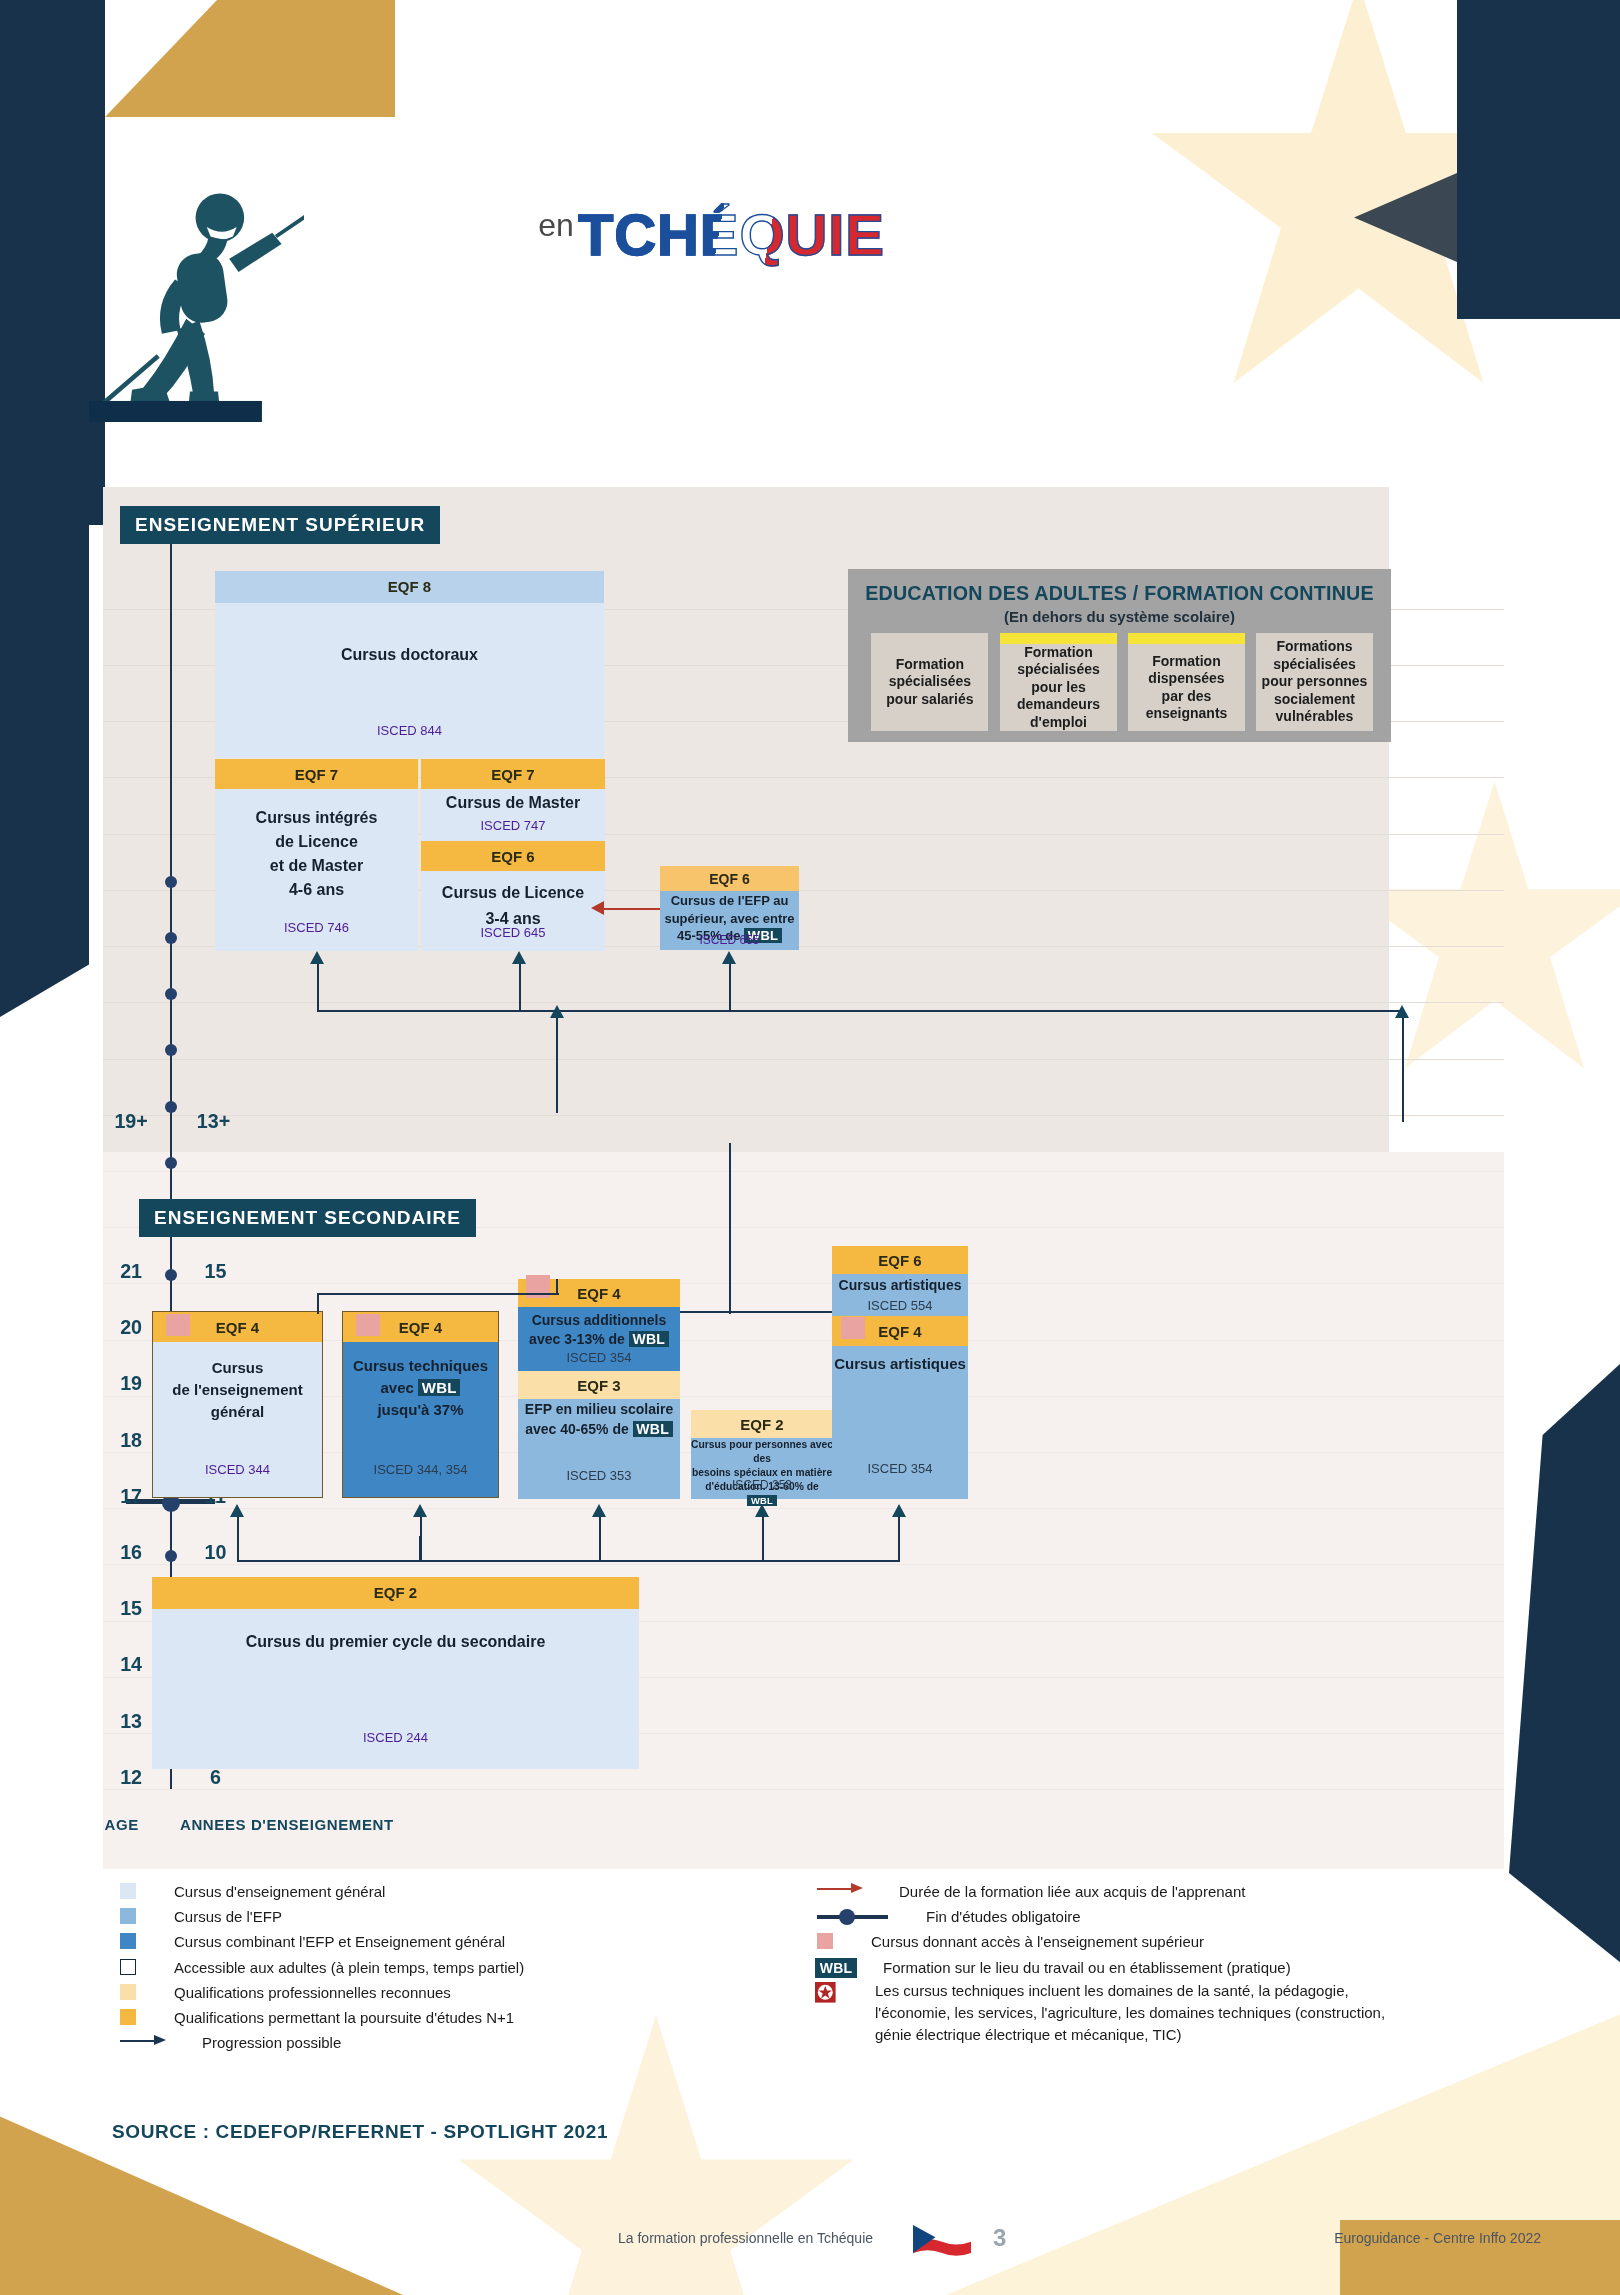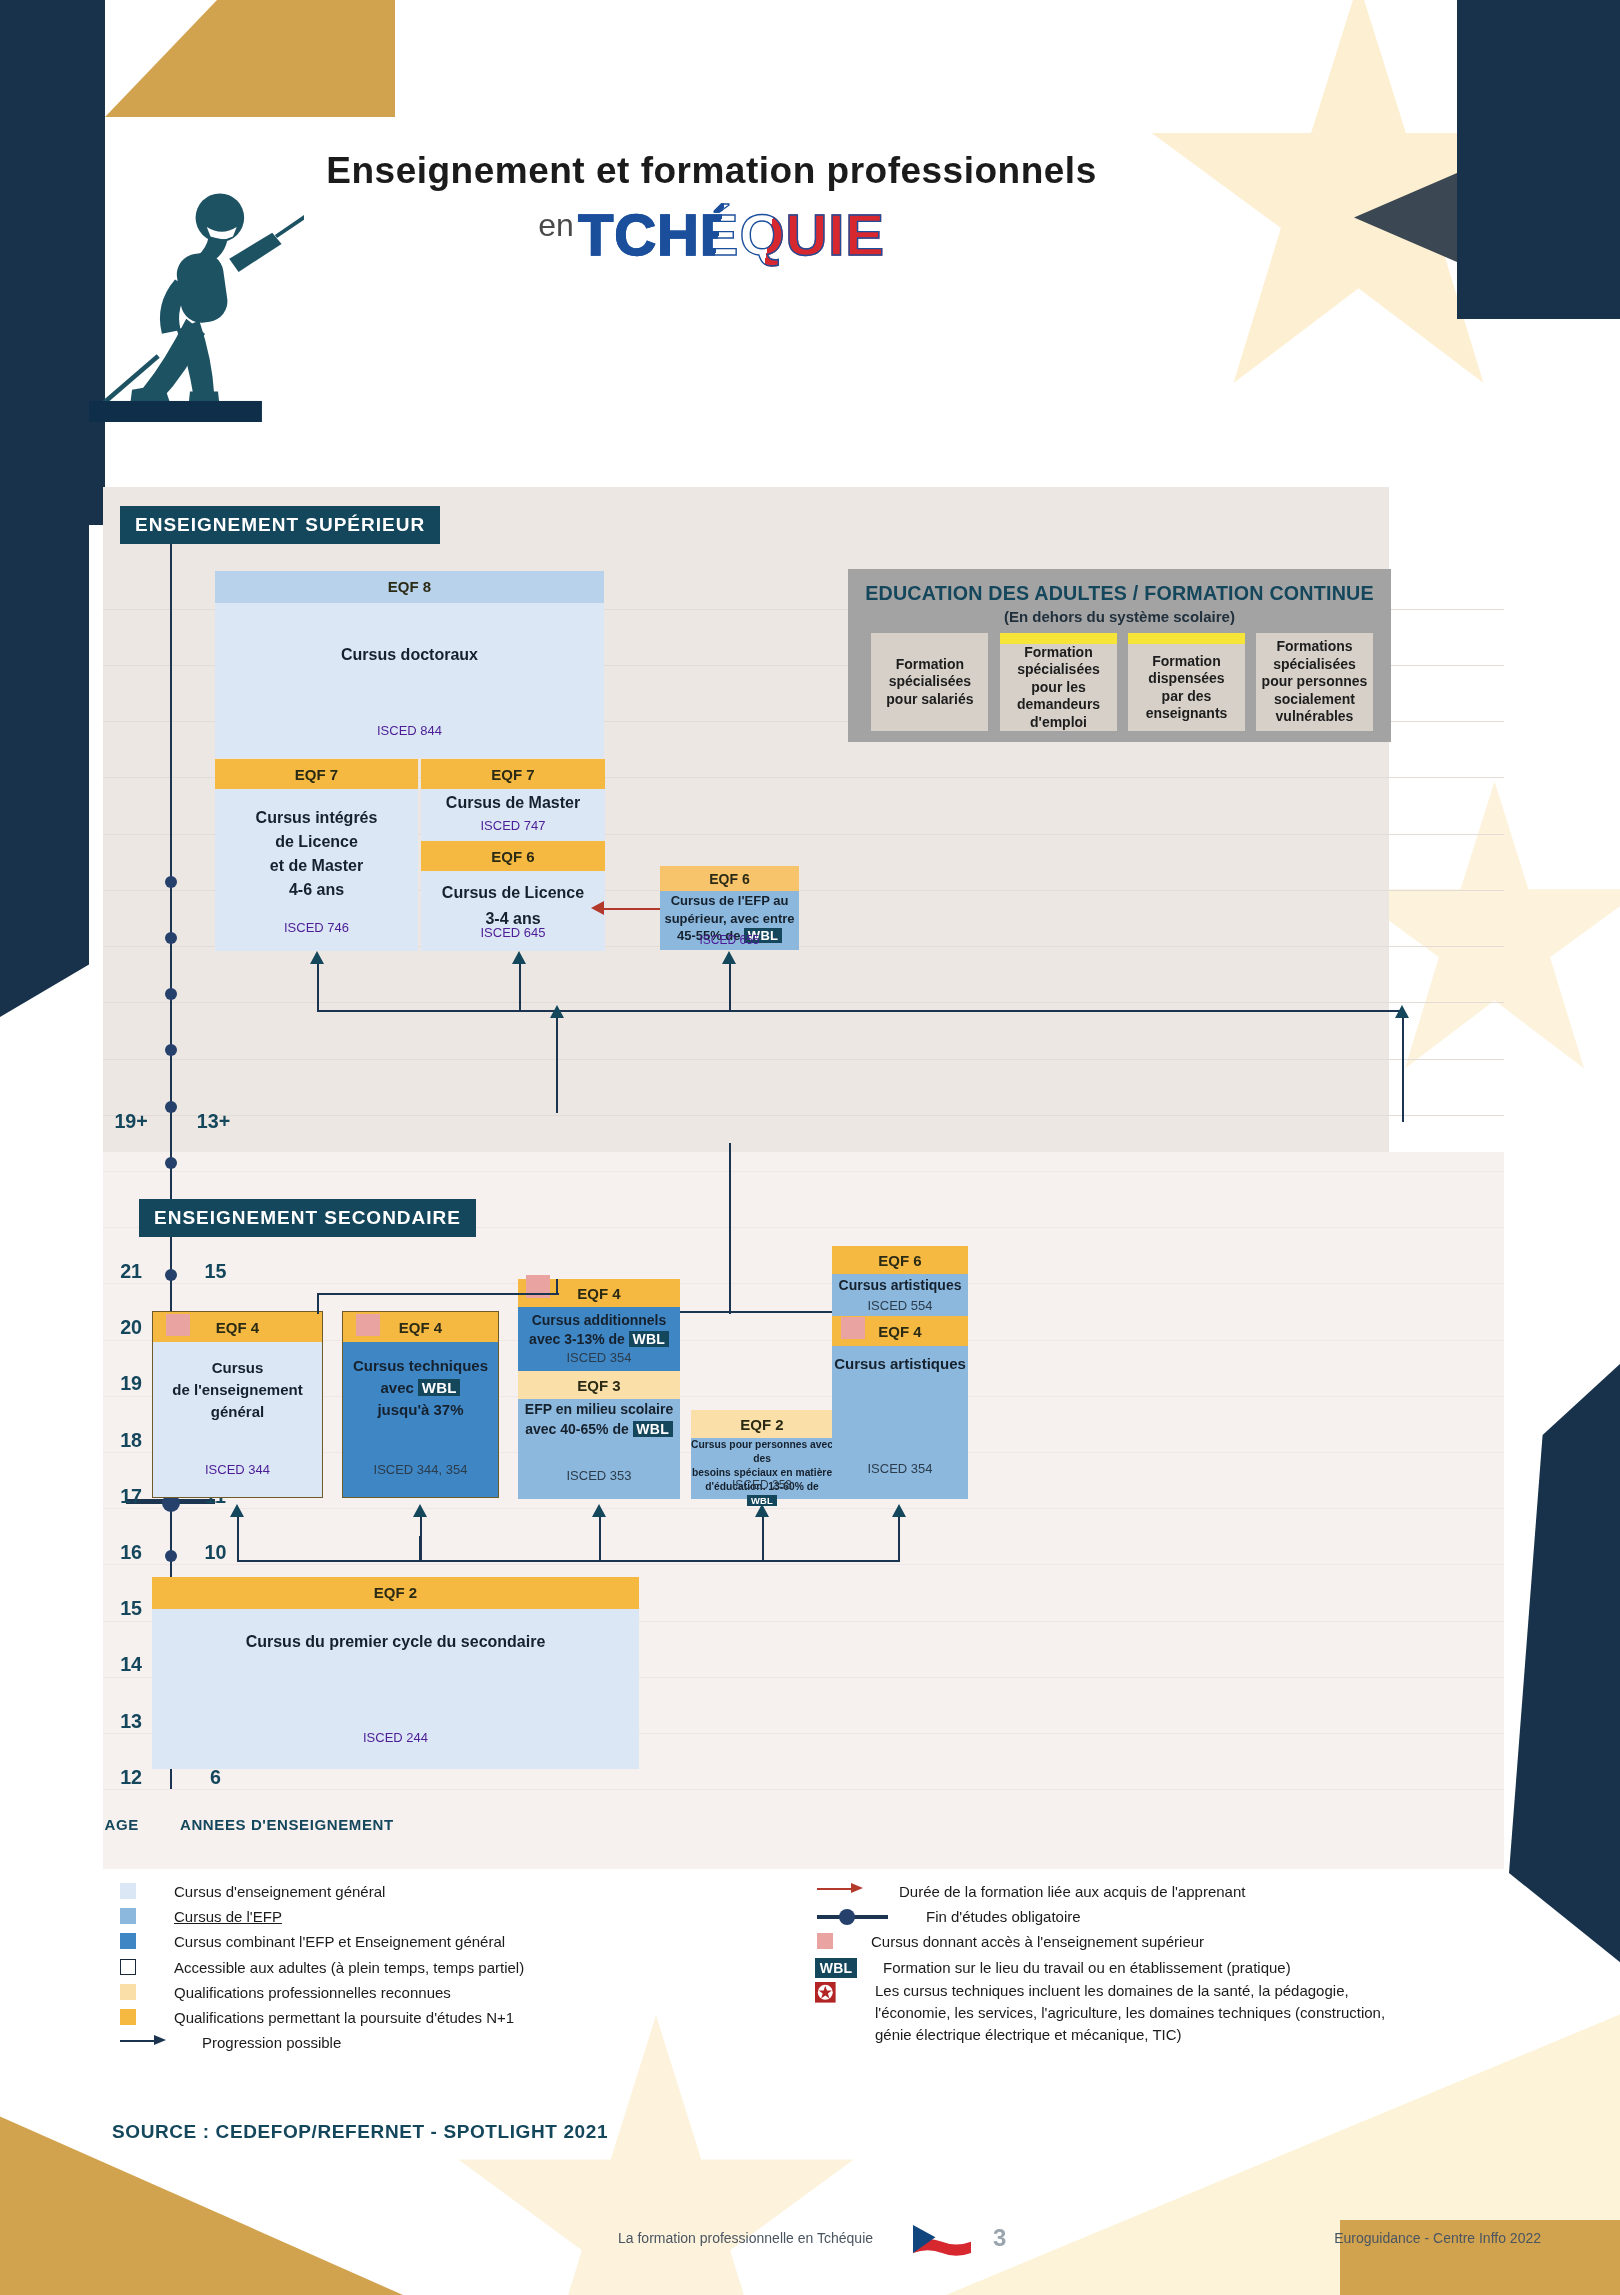--- a/index.html
+++ b/index.html
@@ -140,21 +140,20 @@
       <path d="M92 108 q-22 26 -14 58 l20 -4 q-6 -24 10 -44 z"></path>
       <path d="M104 150 q-22 44 -46 74 l18 14 q30 -32 48 -72 z"></path>
       <path d="M118 152 q14 42 16 80 l-22 2 q-6 -38 -18 -72 z"></path>
       <path d="M46 226 l34 -6 l6 18 l-42 4 z"></path>
       <path d="M108 228 l30 0 l2 18 l-34 2 z"></path>
     </g>
     <path d="M200 62 L300 -6" stroke="#1d5263" stroke-width="4" fill="none"></path>
     <path d="M74 190 L16 240" stroke="#1d5263" stroke-width="5" fill="none"></path>
     <rect x="0" y="238" width="185" height="120" fill="#0f2e4a"></rect>
   </svg>
-  <div class="title-line1">Enseignement et formation professionnels</div>
   <div class="title-line2">
     <span class="title-en">en</span>
     <span class="title-country">TCHÉQUIE</span>
   </div>
 </div>
 
 <div class="panel">
   <div class="panel-lower"></div>
 
   <div class="gridline" style="top:122px"></div>
@@ -392,21 +391,21 @@
     <div class="isced" style="top:153px;">ISCED 244</div>
   </div>
 </div>
 
 <div class="legend">
 
   <div class="sw" style="left:17px;top:3.7px;background:#dbe7f5;"></div>
   <div class="lg-item" style="left:41px;top:2.8px;">Cursus d'enseignement général</div>
 
   <div class="sw" style="left:17px;top:29px;background:#8cb8dd;"></div>
-  <div class="lg-item" style="left:41px;top:28px;text-decoration:underline;">Cursus de l'EFP</div>
+  <div class="lg-item" style="left:41px;top:28px;">Cursus de l'EFP</div>
 
   <div class="sw" style="left:17px;top:54px;background:#3f86c4;"></div>
   <div class="lg-item" style="left:41px;top:53px;">Cursus combinant l'EFP et Enseignement général</div>
 
   <div class="sw" style="left:17px;top:80px;background:#fff;border:1.9px solid #1b2a3a;box-sizing:border-box;"></div>
   <div class="lg-item" style="left:41px;top:79px;">Accessible aux adultes (à plein temps, temps partiel)</div>
 
   <div class="sw" style="left:17px;top:105px;background:#fbdfa8;"></div>
   <div class="lg-item" style="left:41px;top:104px;">Qualifications professionnelles reconnues</div>
 

